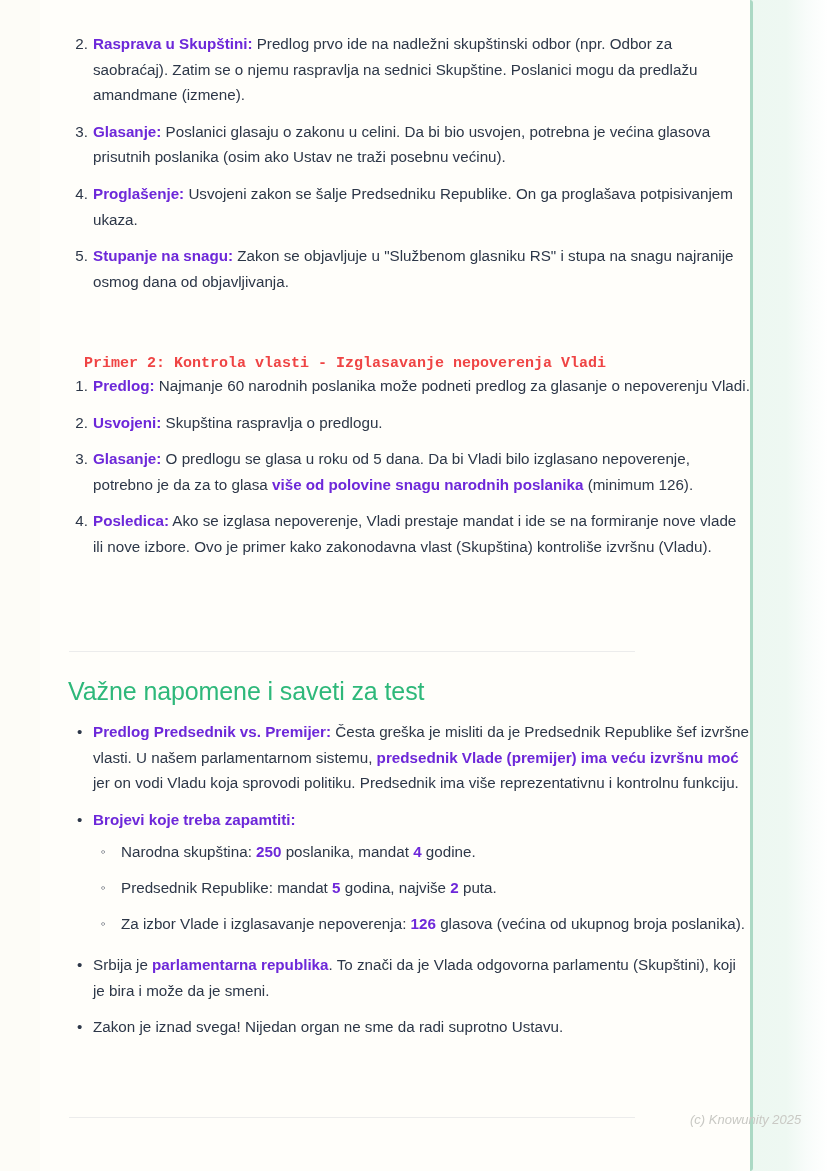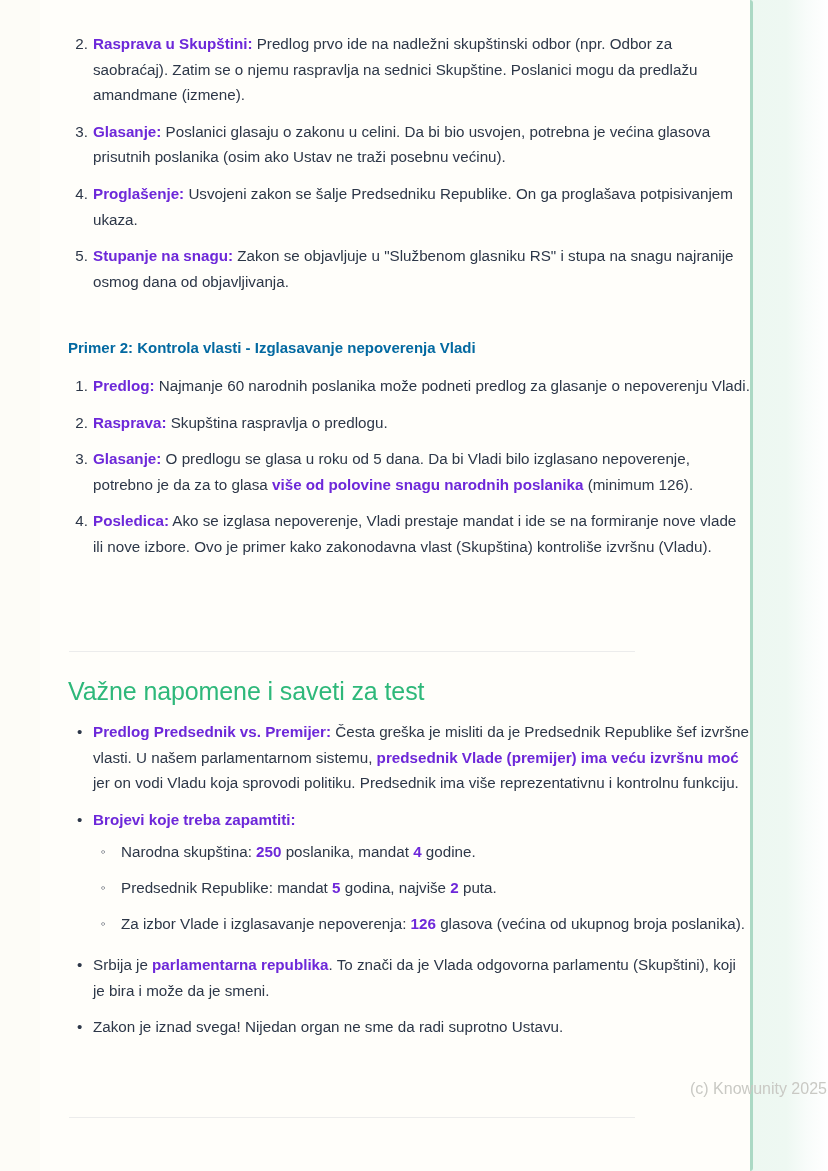--- a/index.html
+++ b/index.html
@@ -122,24 +122,25 @@
 
   b, .b {
     font-weight: bold;
     color: #6d28d9;
   }
 
   
   .subheading {
     font-weight: bold;
     font-size: 15px;
-    color: #0369a1;
-    margin: 0;
+    color: #ef4444;
+    margin: 16px;
     padding: 0 0 0 28px;
     line-height: 24px;
+    font-family: Liberation Mono, monospace;
   }
 
   
   .section-heading {
     color: #2eb87a;
     font-size: 25px;
     font-weight: normal;
     line-height: 32px;
     margin: 0;
     padding-left: 28px;
@@ -153,26 +154,27 @@
     width: 566px;
     margin-left: 29px;
   }
 
   
   .blk { position: absolute; left: 0; width: 710px; }
 
   #watermark {
     position: absolute;
     left: 690px;
-    top: 1080px;
-    font-size: 16px;
+    top: 1112px;
+    font-size: 13px;
     color: #c9c9c4;
     font-family: "Liberation Sans", sans-serif;
     white-space: nowrap;
     z-index: 5;
+    font-style: italic;
   }
 </style>
 </head>
 <body>
 
 <div id="right-panel"></div>
 <div id="scroll-track"></div>
 <div id="scroll-thumb"></div>
 
 <div id="card">
@@ -204,21 +206,21 @@
     </div>
 
     <div class="blk" style="top:373px;">
       <ol class="num-list">
         <li>
           <span class="marker">1.</span>
           <span class="para"><b>Predlog:</b><span> Najmanje 60 narodnih poslanika može podneti predlog za glasanje o nepoverenju Vladi.</span></span>
         </li>
         <li>
           <span class="marker">2.</span>
-          <span class="para"><b>Rasprava:</b><span> Skupština raspravlja o predlogu.</span></span>
+          <span class="para"><b>Usvojeni:</b><span> Skupština raspravlja o predlogu.</span></span>
         </li>
         <li>
           <span class="marker">3.</span>
           <span class="para"><b>Glasanje:</b><span> O predlogu se glasa u roku od 5 dana. Da bi Vladi bilo izglasano nepoverenje, potrebno je da za to glasa </span><b>više od polovine snagu narodnih poslanika</b><span> (minimum 126).</span></span>
         </li>
         <li>
           <span class="marker">4.</span>
           <span class="para"><b>Posledica:</b><span> Ako se izglasa nepoverenje, Vladi prestaje mandat i ide se na formiranje nove vlade ili nove izbore. Ovo je primer kako zakonodavna vlast (Skupština) kontroliše izvršnu (Vladu).</span></span>
         </li>
       </ol>

